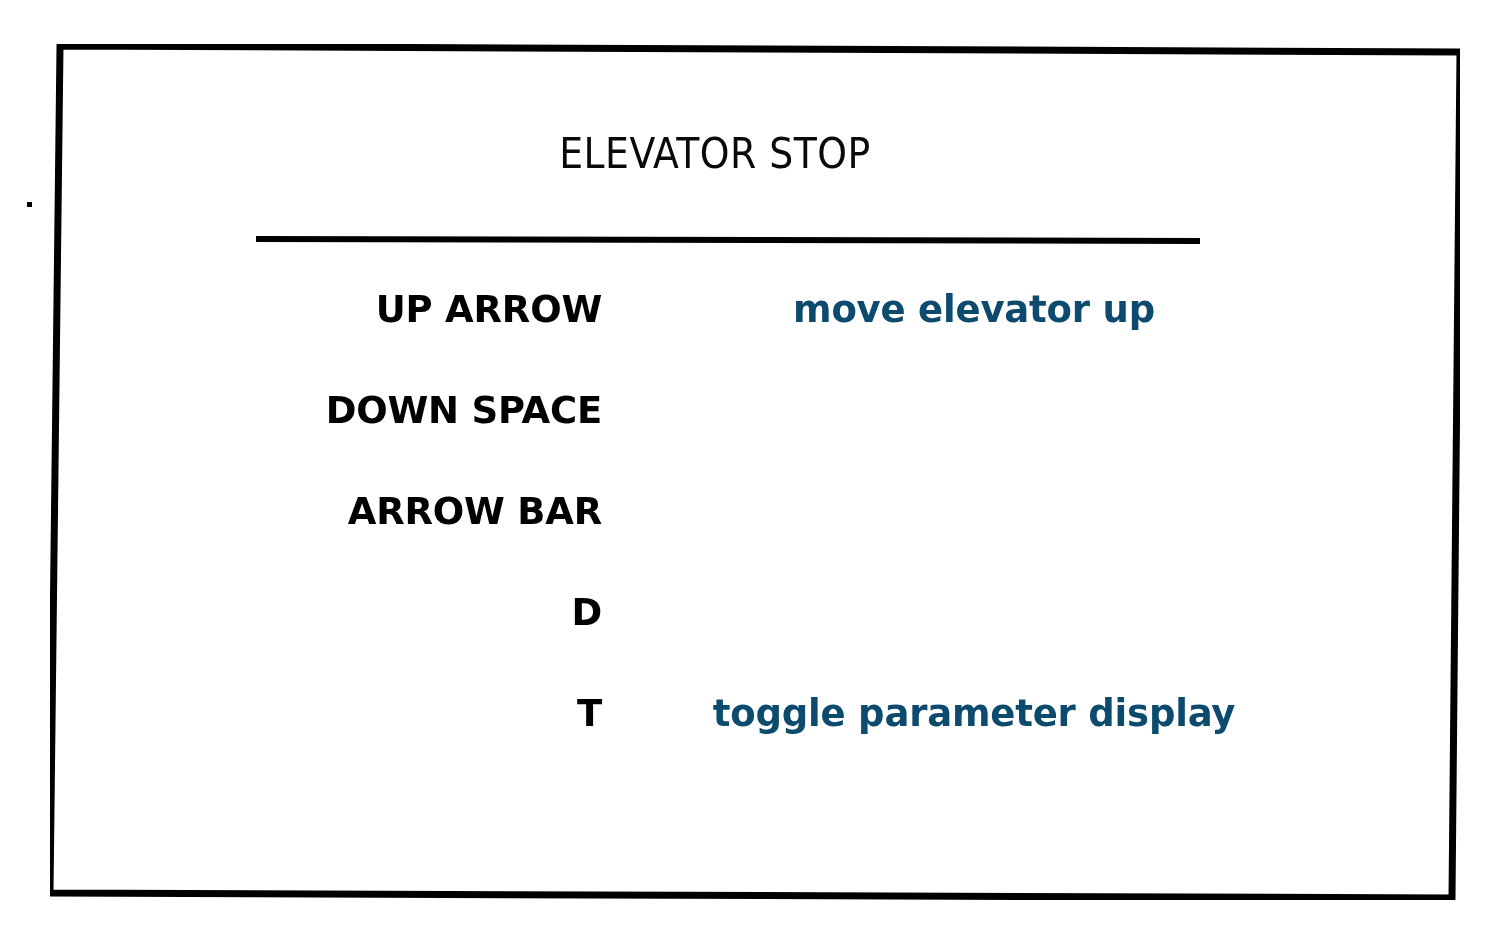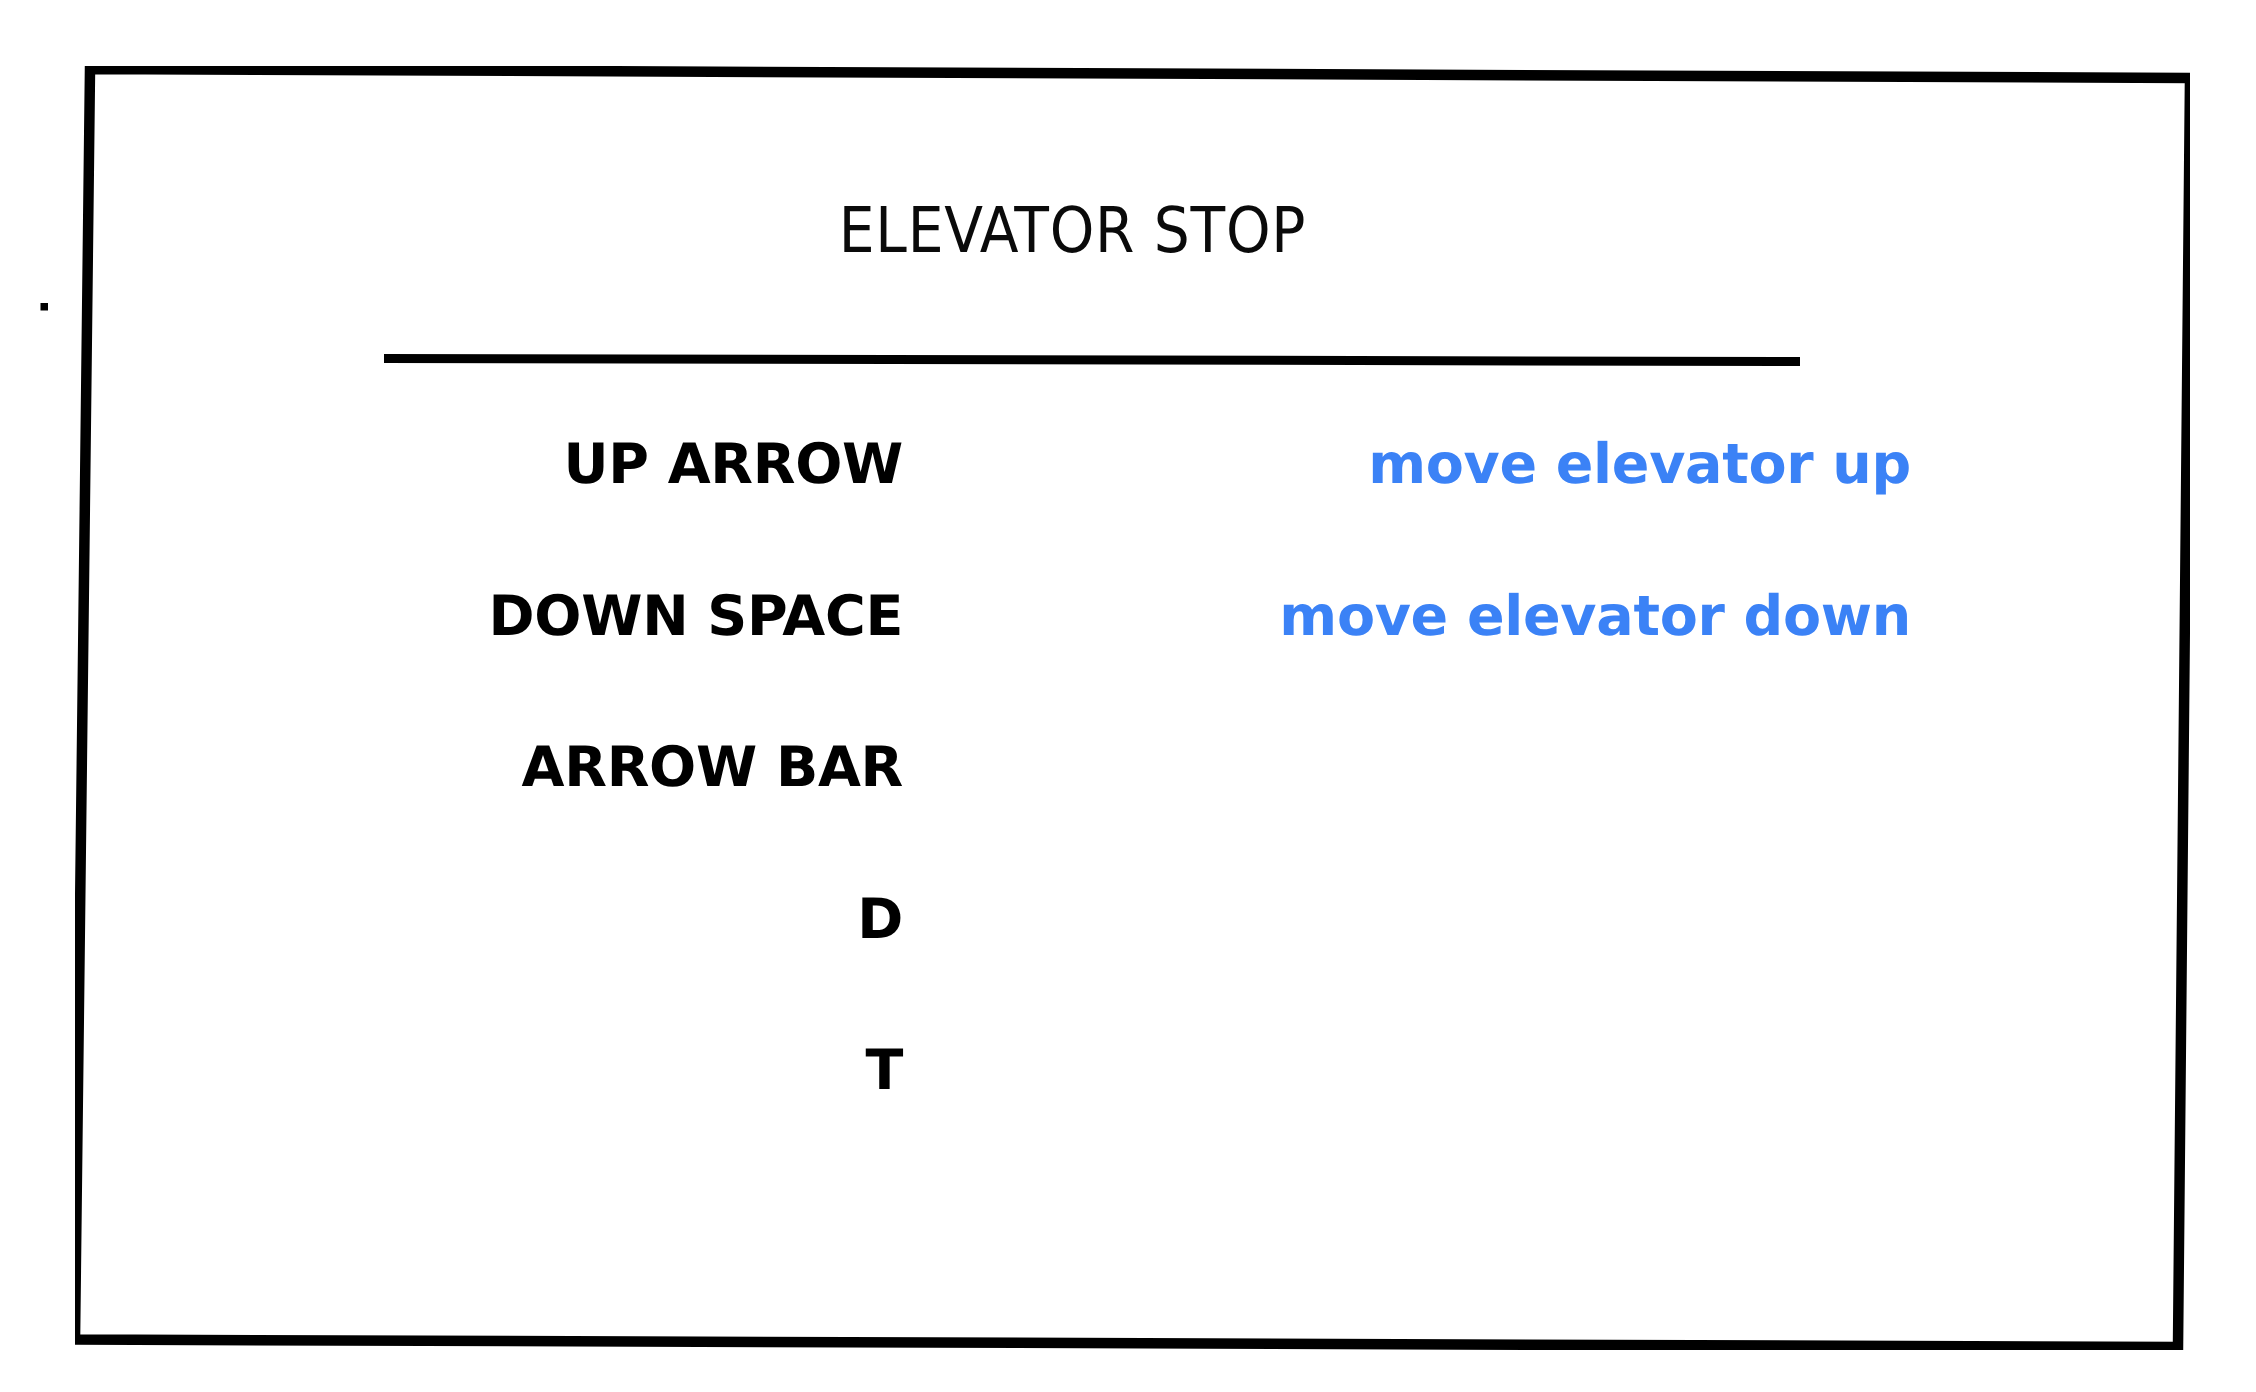--- a/index.html
+++ b/index.html
@@ -84,24 +84,24 @@
     font-weight: 700;
     color: #000;
     line-height: 48px;
     letter-spacing: -0.2px;
   }
   .dcell {
     position: absolute;
     top: 0;
     left: 650px;
     width: 600px;
-    text-align: right;
+    text-align: center;
     font-size: 37px;
     font-weight: 700;
-    color: #3b82f6;
+    color: #0c4a6e;
     line-height: 48px;
     letter-spacing: -0.2px;
     white-space: nowrap;
   }
   .dcell.indent { left: 664px; }
 </style>
 </head>
 <body>
 
 <div id="page">
@@ -120,32 +120,32 @@
 
   <div id="keytable">
 
     <div class="krow">
       <div class="kcell">UP ARROW</div>
       <div class="dcell">move elevator up</div>
     </div>
 
     <div class="krow">
       <div class="kcell">DOWN SPACE</div>
-      <div class="dcell">move elevator down</div>
     </div>
 
     <div class="krow">
       <div class="kcell">ARROW BAR</div>
     </div>
 
     <div class="krow">
       <div class="kcell">D</div>
     </div>
 
     <div class="krow">
       <div class="kcell">T</div>
+      <div class="dcell">toggle parameter display</div>
     </div>
 
     <div class="krow">
     </div>
 
   </div>
 </div>
 
 </body></html>

